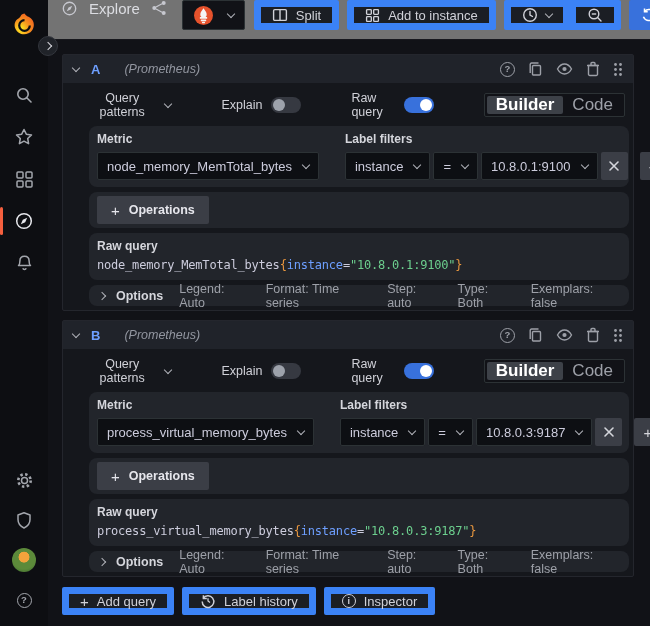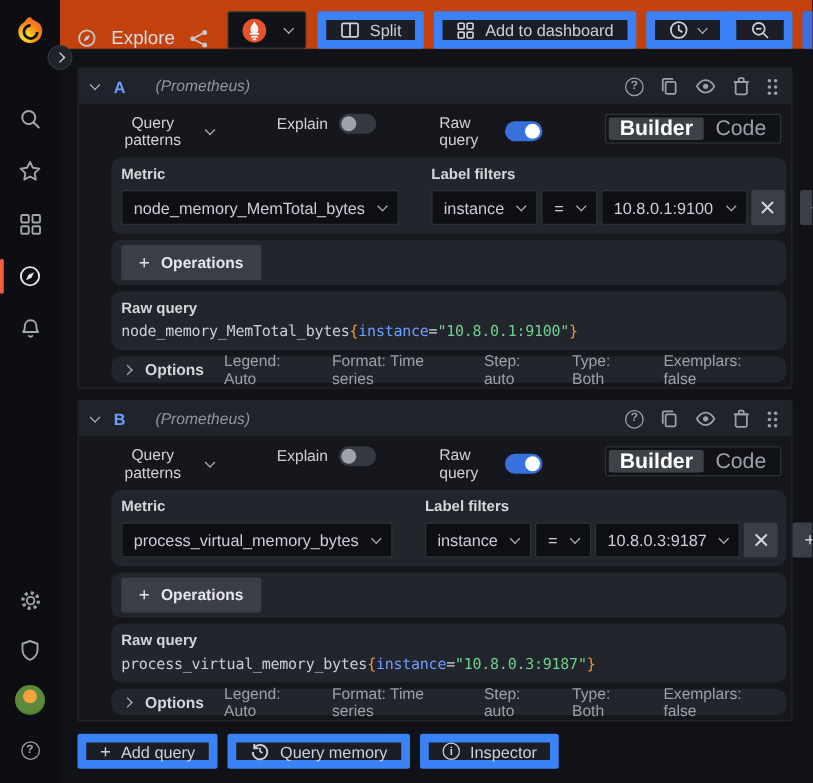--- a/index.html
+++ b/index.html
@@ -15,21 +15,21 @@
   .side-icon { width:48px; height:24px; display:flex; align-items:center; justify-content:center; color:#a3a6ad; position:relative; }
   .nav-top .side-icon { margin-bottom:18px; }
   .nav-bottom { margin-top:auto; display:flex; flex-direction:column; align-items:center; }
   .nav-bottom .side-icon { margin-top:16px; }
   .side-icon.active { color:#e6e7ec; }
   .active-bar { position:absolute; left:0; top:-2px; width:3px; height:28px; border-radius:2px; background:#f55f3e; }
   .avatar { width:24px; height:24px; border-radius:50%; background:radial-gradient(circle at 50% 38%, #f2a33c 0 27%, #5c8a3a 30% 62%, #37652c 100%); }
 
   
   .main { flex:1; display:flex; flex-direction:column; min-width:0; }
-  .topbar { height:40px; flex:0 0 40px; background:#c2410c; border-bottom:1px solid #17181d; display:flex; align-items:flex-end; padding:0 15px 0 13px; gap:9px; }
+  .topbar { height:40px; flex:0 0 40px; background:#737373; border-bottom:1px solid #17181d; display:flex; align-items:flex-start; padding:0 15px 0 13px; gap:9px; }
   .tb-icon { color:#c7c8cf; display:flex; }
   .page-title { font-size:15px; font-weight:500; color:#dcdde2; margin:0 2px; }
   .ds-picker { height:30px; border:1px solid #2c3235; border-radius:2px; background:#111217; display:inline-flex; align-items:center; gap:14px; padding:0 10px; margin-left:6px; color:#9da0a8; }
   .tb-right { margin-left:auto; display:flex; align-items:center; gap:8px; }
   .tb-btn { height:30px; padding:0 11px; background:#1b1e24; border:7px solid #3b82f6; border-radius:2px; display:inline-flex; align-items:center; gap:8px; font-size:13px; font-weight:500; color:#d0d1d8; white-space:nowrap; }
   .btn-group { display:flex; }
   .seg-l { border-radius:2px 0 0 2px; }
   .seg-r { border-radius:0 2px 2px 0; margin-left:-1px; }
   .refresh { display:flex; height:30px; border-radius:2px; overflow:hidden; background:#3871dc; }
   .rf-main { width:40px; display:flex; align-items:center; justify-content:center; color:#fff; }
@@ -45,21 +45,21 @@
   
   .content { flex:1; padding:14px 16px 0 14px; overflow:hidden; }
   .query { border:1px solid #24262d; border-radius:2px; background:#15171c; margin-bottom:9px; }
   .q-head { height:28px; background:#20232a; display:flex; align-items:center; gap:9px; padding:0 10px; }
   .q-head .collapse { color:#b0b2b9; display:flex; align-items:center; }
   .refid { color:#6e9fff; font-weight:700; font-size:13px; margin-left:3px; }
   .dsname { color:#9296a0; font-style:italic; font-size:12.5px; margin-left:15px; }
   .q-actions { margin-left:auto; display:flex; align-items:center; gap:13px; color:#9da0a8; }
   .q-actions button { display:flex; align-items:center; color:#9da0a8; }
   .q-body { padding:6px 4px 4px 26px; }
-  .q-toolbar { display:flex; align-items:flex-start; margin:2px 0 7px; height:28px; font-size:12.5px; color:#d0d1d8;gap:22px; }
+  .q-toolbar { display:flex; align-items:center; margin:2px 0 7px; height:28px; font-size:12.5px; color:#d0d1d8;gap:22px; }
   .qp-btn { display:inline-flex; gap:10px; align-items:center; font-size:12.5px; color:#d0d1d8; margin-right:28px; }
   .tgl-wrap { display:inline-flex; gap:9px; align-items:center; margin-right:28px; }
   .switch { width:30px; height:16px; border-radius:9px; position:relative; flex:0 0 auto; }
   .switch.off { background:#363941; }
   .switch.on  { background:#3871dc; }
   .knob { position:absolute; top:2px; width:12px; height:12px; border-radius:50%; }
   .switch.off .knob { left:2px; background:#9da2ab; }
   .switch.on  .knob { right:2px; background:#fff; }
   .bc-group { margin-left:auto; margin-right:4px; display:flex; border:1px solid #2c3235; border-radius:2px; padding:2px; background:#111217; }
   .bc { padding:1px 9px; font-size:17px; font-weight:500; color:#9da0a8; border-radius:2px; line-height:16px; }
@@ -213,21 +213,21 @@
       </button>
       <button class="tb-btn">
         <svg width="15" height="15" viewBox="0 0 19 19">
             <g fill="none" stroke="currentColor" stroke-width="1.7">
               <rect x="2" y="2" width="6" height="6" rx="1"></rect>
               <rect x="11" y="2" width="6" height="6" rx="1"></rect>
               <rect x="2" y="11" width="6" height="6" rx="1"></rect>
               <rect x="11" y="11" width="6" height="6" rx="1"></rect>
             </g>
           </svg>
-        <span>Add to dashboard</span>
+        <span>Add to instance</span>
       </button>
       <div class="btn-group">
         <button class="tb-btn seg-l">
           <svg width="16" height="16" viewBox="0 0 16 16">
               <circle cx="8" cy="8" r="6.3" fill="none" stroke="currentColor" stroke-width="1.4"></circle>
               <path d="M8 4.5 V8 L10.5 9.5" fill="none" stroke="currentColor" stroke-width="1.4" stroke-linecap="round"></path>
             </svg>
           <span class="chv down"></span>
         </button>
         <button class="tb-btn seg-r">
@@ -522,21 +522,21 @@
         <span>Add query</span>
       </button>
       <button class="tb-btn">
         <svg width="16" height="16" viewBox="0 0 16 16">
             <g fill="none" stroke="currentColor" stroke-width="1.5">
               <path d="M3.2 5.4 A5.8 5.8 0 1 1 2.2 8.6"></path>
               <path d="M3.4 2.2 V5.6 H6.8"></path>
             </g>
             <path d="M8 5.2 V8 L10 9.5" fill="none" stroke="currentColor" stroke-width="1.3"></path>
           </svg>
-        <span>Query memory</span>
+        <span>Label history</span>
       </button>
       <button class="tb-btn">
         <span class="circled sm">
             <span>i</span>
           </span>
         <span>Inspector</span>
       </button>
     </div>
 
   </div>

